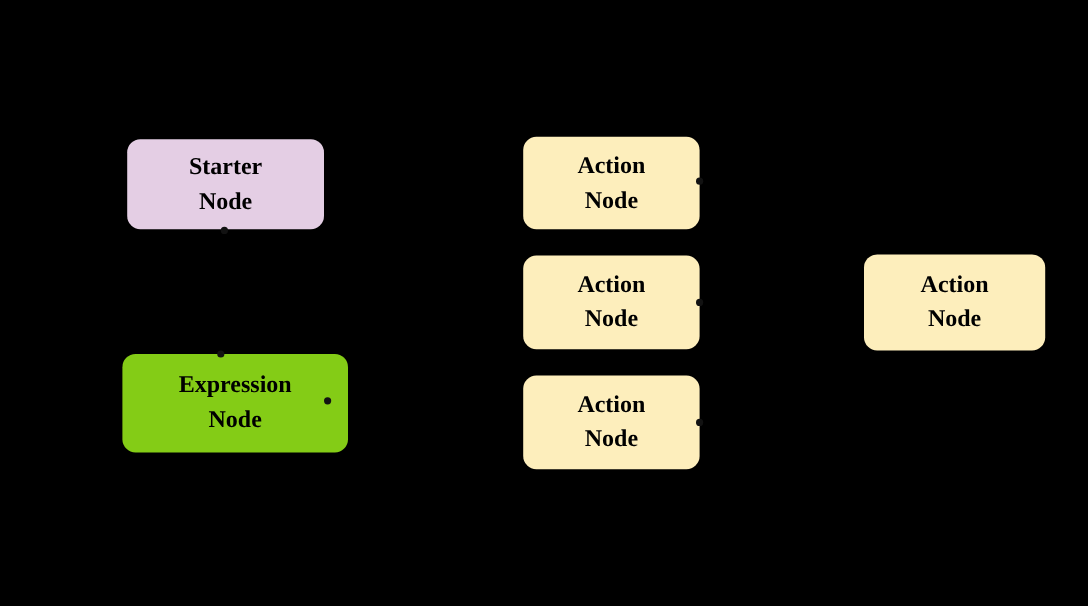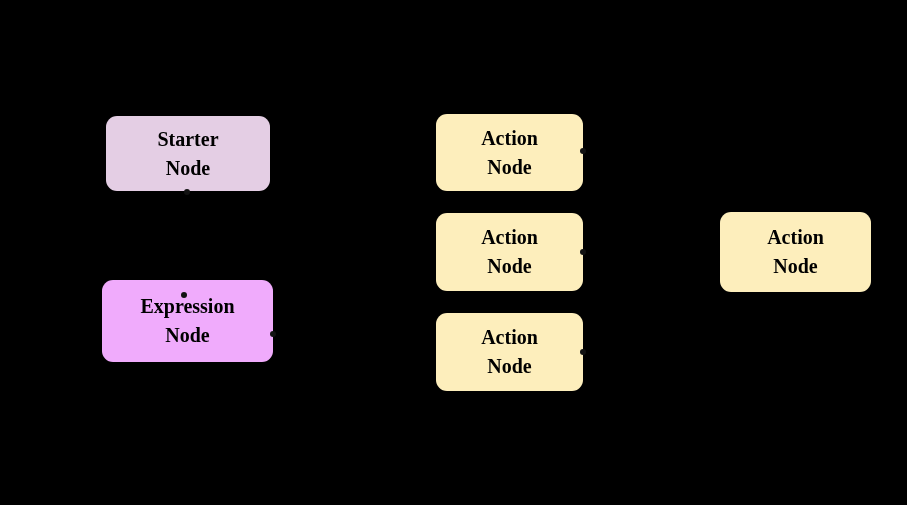--- a/index.html
+++ b/index.html
@@ -23,21 +23,21 @@
     font-family: "Liberation Serif", "DejaVu Serif", serif;
     font-weight: 700;
     font-size: 20px;
     line-height: 1.45;
     color: #000000;
     text-align: center;
     white-space: pre-line;
     box-sizing: border-box;
   }
   #node-starter    { left: 106px; top: 116px; width: 164px; height: 75px; background: #e4cee4; }
-  #node-expression { left: 102px; top: 280px; width: 171px; height: 82px; background: #f0abfc; }
+  #node-expression { left: 102px; top: 295px; width: 188px; height: 82px; background: #84cc16; }
   #node-action-1   { left: 436px; top: 114px; width: 147px; height: 77px; background: #fdeebc; }
   #node-action-2   { left: 436px; top: 213px; width: 147px; height: 78px; background: #fdeebc; }
   #node-action-3   { left: 436px; top: 313px; width: 147px; height: 78px; background: #fdeebc; }
   #node-action-4   { left: 720px; top: 212px; width: 151px; height: 80px; background: #fdeebc; }
 
   .connector-dot {
     position: absolute;
     width: 6px;
     height: 6px;
     border-radius: 50%;

